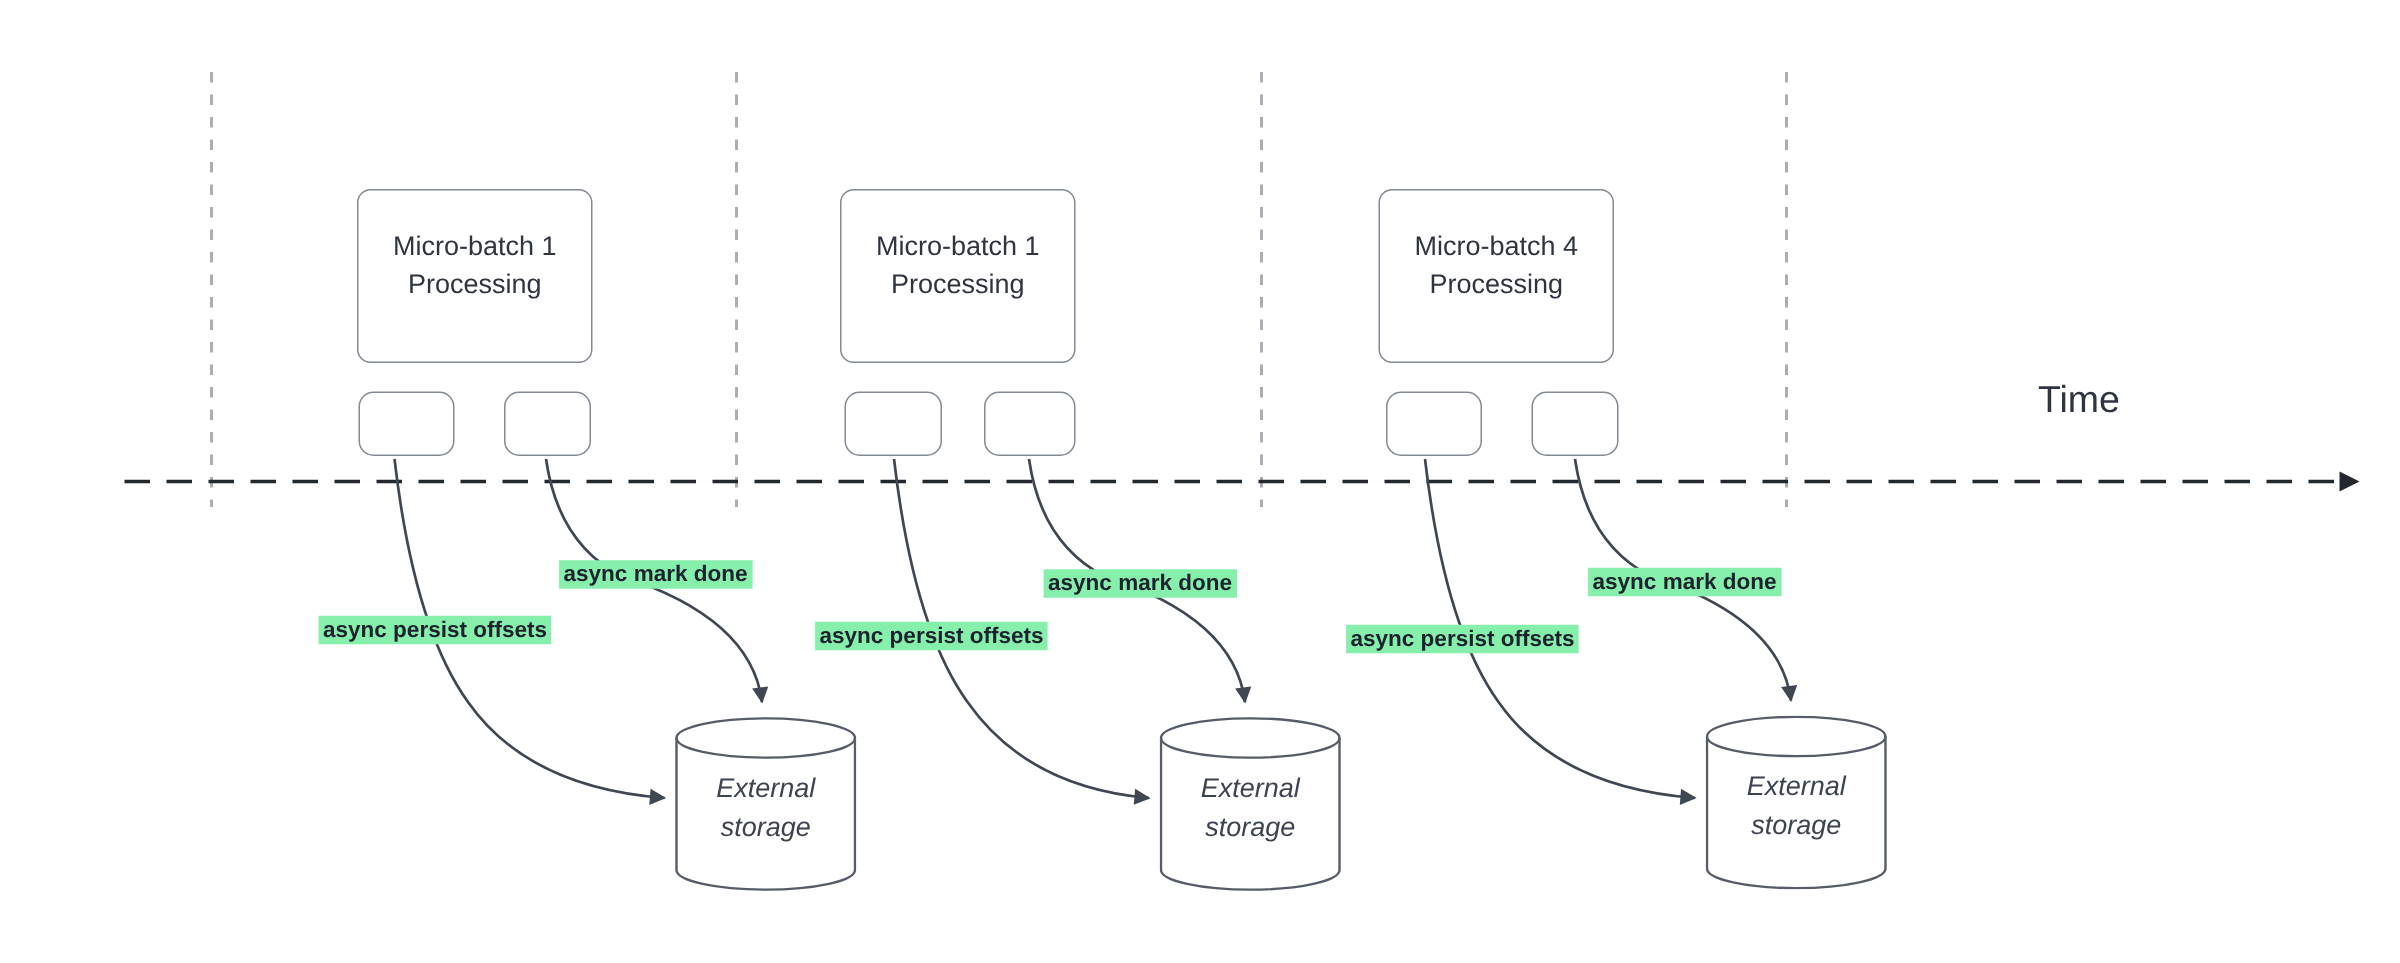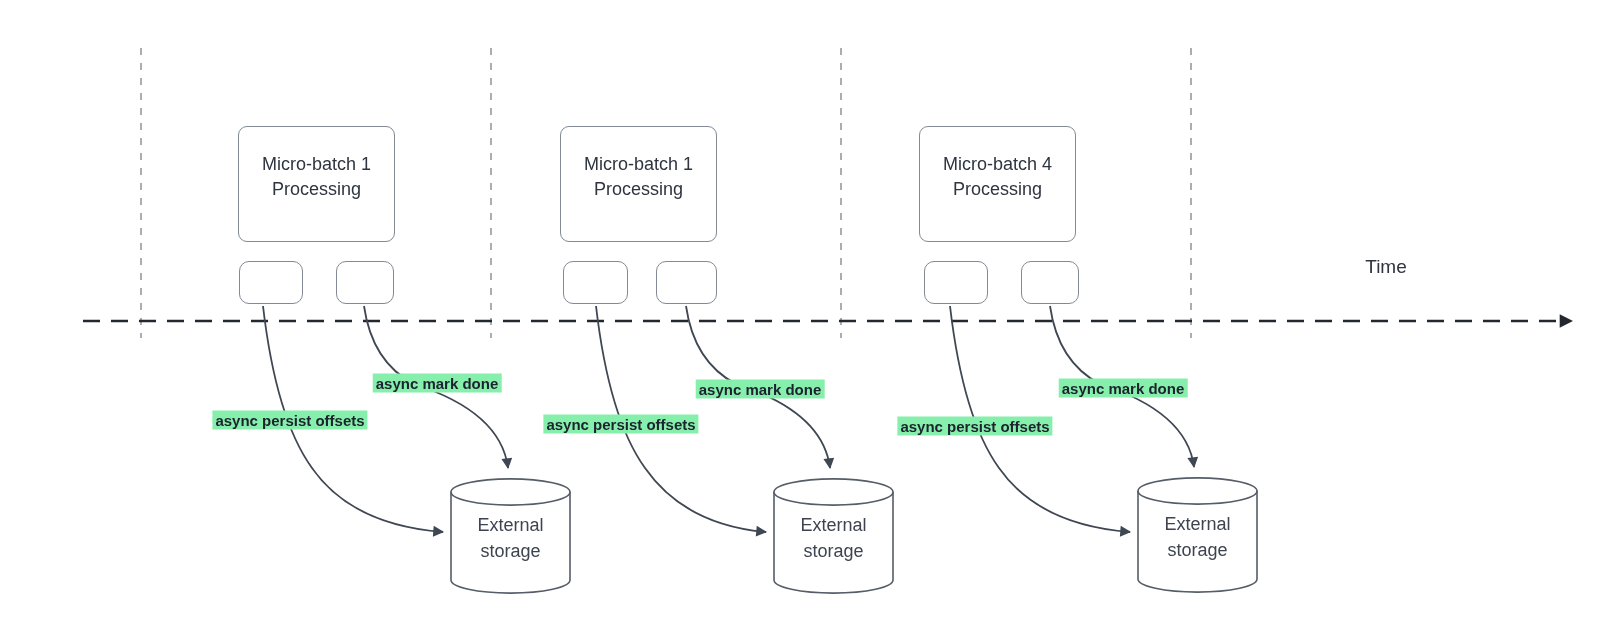--- a/index.html
+++ b/index.html
@@ -44,38 +44,38 @@
   .edge-label {
     position: absolute;
     transform: translate(-50%, -50%);
     background: #86efac;
     color: #1c222e;
     font-weight: bold;
     font-size: 15px;
     white-space: nowrap;
     padding: 1px 3px;
   }
-  .cylinder { position: absolute; width: 121px; height: 116px; }
+  .cylinder { position: absolute; width: 121px; height: 116px; font-style: italic; }
   .cylinder svg { position: absolute; left: 0; top: 0; }
   .cyl-label {
     position: absolute;
     left: 0; right: 0;
     top: 34px;
     text-align: center;
     color: #3d4450;
     font-size: 18px;
     line-height: 1.45;
   }
   .cyl-label span { display: block; }
   .proc-box span { display: block; }
   .time-label {
     position: absolute;
     transform: translate(-50%, -50%);
     color: #2e3540;
-    font-size: 19px;
+    font-size: 25px;
     white-space: nowrap;
   }
 </style>
 </head>
 <body>
 
 <div class="stage">
 
   <svg class="overlay" width="1600" height="642" viewBox="0 0 1600 642" xmlns="http://www.w3.org/2000/svg">
     <defs>

